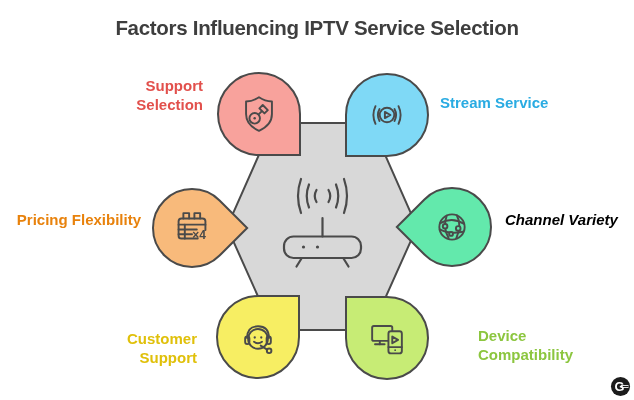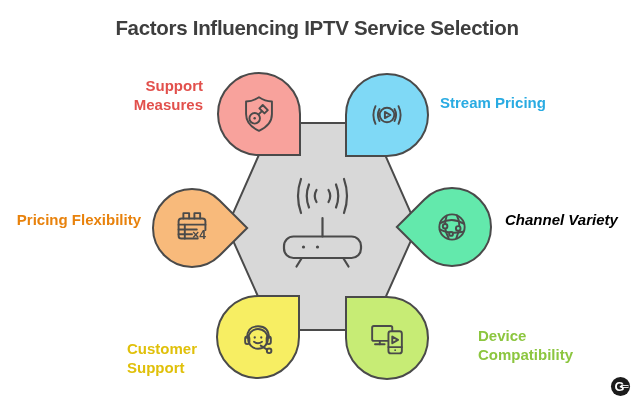--- a/index.html
+++ b/index.html
@@ -16,21 +16,21 @@
   .n-cha{left:412px;top:187px;width:80px;height:80px;border-radius:50% 50% 50% 0;background:#63E9AC;transform:rotate(45deg);}
   .n-cus{left:216px;top:295px;width:84px;height:84px;border-radius:50% 0 50% 50%;background:#F7EE63;}
   .n-dev{left:345px;top:296px;width:84px;height:84px;border-radius:0 50% 50% 50%;background:#C7EC75;}
   .n-pri .icon,.n-cha .icon{transform:rotate(-45deg);}
   .lbl{position:absolute;z-index:3;font-weight:bold;font-size:15px;line-height:18.5px;white-space:nowrap;}
   .lbl span{display:block;}
   .l-sec{right:431px;top:77px;text-align:right;color:#E2504C;}
   .l-str{left:440px;top:94px;color:#29ABE2;}
   .l-pri{right:493px;top:211px;text-align:center;color:#E8820C;}
   .l-cha{left:505px;top:211px;color:#000000;font-style:italic;}
-  .l-cus{right:437px;top:340px;color:#E0C00A;}
+  .l-cus{right:437px;top:330px;text-align:right;color:#E0C00A;}
   .l-dev{left:438px;top:327px;color:#8CC63F;margin-left:40px;}
   .brand{position:absolute;z-index:3;right:3px;bottom:3px;display:flex;align-items:center;gap:4px;}
   .brand-text{color:#2765CF;font-size:19px;font-weight:bold;letter-spacing:-0.5px;}
 </style>
 </head>
 <body>
 
 <div class="canvas">
 
   <h1 class="title">Factors Influencing IPTV Service Selection</h1>
@@ -121,24 +121,24 @@
       <path d="M11.5 30.5 H21.5"></path>
       <rect x="25.5" y="17" width="14" height="23" rx="2.5" fill="#C7EC75"></rect>
       <path d="M29.5 22.5 L35.5 26 L29.5 29.5 Z"></path>
       <path d="M25.5 33.5 H39.5"></path>
       <circle cx="32.5" cy="36.7" r="0.9" fill="#4A4A4A" stroke="none"></circle>
     </svg>
   </div>
 
   <div class="lbl l-sec">
     <span>Support</span>
-    <span>Measures</span>
+    <span>Selection</span>
   </div>
   <div class="lbl l-str">
-    <span>Stream Pricing</span>
+    <span>Stream Service</span>
   </div>
   <div class="lbl l-pri">
     <span>Pricing Flexibility</span>
   </div>
   <div class="lbl l-cha">
     <span>Channel Variety</span>
   </div>
   <div class="lbl l-cus">
     <span>Customer</span>
     <span>Support</span>

